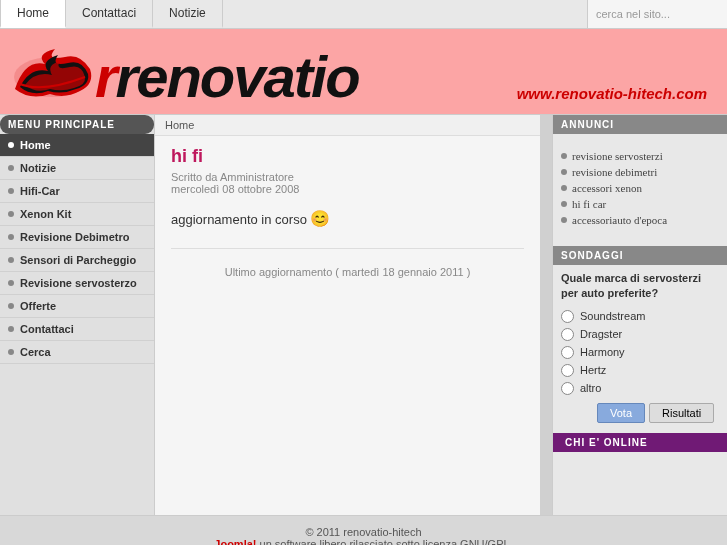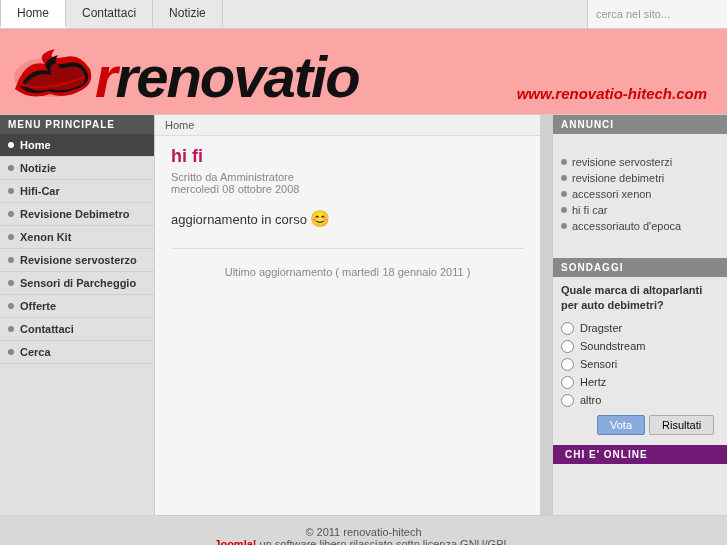--- a/index.html
+++ b/index.html
@@ -16,39 +16,39 @@
     #header { background: #fca5a5; padding: 10px 20px 0 10px; display: flex; align-items: flex-end; justify-content: space-between; border-bottom: 1px solid #ccc; }
     #logo-subtitle { color: #cc0000; font-size: 15px; font-style: italic; font-weight: bold; text-align: right; width: 100%; margin-top: 16px; margin-bottom: 6px; }
 
     
     #main-layout { display: flex; width: 727px; min-height: 400px; }
     #sidebar { width: 155px; background: #e0e0e0; border-right: 1px solid #ccc; flex-shrink: 0; }
     #content-area { flex: 1; background: #f5f5f5; padding: 0; }
     #right-sidebar { width: 175px; background: #e8e8e8; border-left: 1px solid #ccc; flex-shrink: 0; margin-left: 12px; }
 
     
-    .sidebar-header { background: #555; color: #fff; font-size: 10px; font-weight: bold; padding: 4px 8px; letter-spacing: 1px; }
+    .sidebar-header { background: #555; color: #fff; font-size: 10px; font-weight: bold; padding: 4px 8px; letter-spacing: 1px; border-radius: 9px; }
     .sidebar-item { display: flex; align-items: center; padding: 5px 8px; border-bottom: 1px solid #d0d0d0; cursor: pointer; }
     .sidebar-item.active { background: #444; color: #fff; }
     .sidebar-item.active .dot { background: #fff; }
     .dot { width: 6px; height: 6px; border-radius: 50%; background: #888; margin-right: 6px; flex-shrink: 0; }
     .sidebar-item span { font-size: 11px; font-weight: bold; }
 
     
     #breadcrumb { padding: 4px 10px; background: #f0f0f0; border-bottom: 1px solid #ddd; font-size: 11px; color: #555; }
     #article { padding: 10px 16px; }
     #article-title { color: #be185d; font-size: 18px; font-weight: bold; margin-bottom: 4px; }
     #article-meta { font-size: 11px; color: #888; margin-bottom: 14px; }
     #article-body { font-size: 13px; margin-bottom: 20px; }
     #article-body strong { font-weight: normal; }
     #last-update { font-size: 11px; color: #888; border-top: 1px solid #ddd; padding-top: 17px; margin-top: 10px; text-align: center; }
 
     
     .rsidebar-header { background: #888; color: #fff; font-size: 10px; font-weight: bold; padding: 4px 8px; letter-spacing: 1px; }
-    .annunci-list { list-style: none; padding: 22px 8px; }
+    .annunci-list { list-style: none; padding: 16px 8px; font-family: Liberation Serif, serif; }
     .annunci-list li { display: flex; align-items: center; margin-bottom: 4px; font-size: 11px; color: #444; }
     .annunci-dot { width: 6px; height: 6px; border-radius: 50%; background: #888; margin-right: 5px; flex-shrink: 0; }
 
     
     .sondaggi-section { padding: 6px 8px; }
     .sondaggi-question { font-size: 11px; font-weight: bold; margin-bottom: 8px; line-height: 1.4; }
     .radio-option { display: flex; align-items: center; margin-bottom: 5px; font-size: 11px; }
     .radio-circle { width: 13px; height: 13px; border-radius: 50%; border: 1px solid #888; background: #fff; margin-right: 6px; flex-shrink: 0; }
     .vote-buttons { display: flex; gap: 4px; margin-top: 8px; padding-left: 36px; }
     .vote-btn { padding: 3px 12px; font-size: 11px; border: 1px solid #aaa; border-radius: 2px; cursor: pointer; background: #ddd; }
@@ -112,33 +112,33 @@
     <div class="sidebar-item">
       <div class="dot"></div>
       <span>Notizie</span>
     </div>
     <div class="sidebar-item">
       <div class="dot"></div>
       <span>Hifi-Car</span>
     </div>
     <div class="sidebar-item">
       <div class="dot"></div>
+      <span>Xenon Kit</span>
+    </div>
+    <div class="sidebar-item">
+      <div class="dot"></div>
       <span>Revisione Debimetro</span>
     </div>
     <div class="sidebar-item">
       <div class="dot"></div>
-      <span>Xenon Kit</span>
+      <span>Sensori di Parcheggio</span>
     </div>
     <div class="sidebar-item">
       <div class="dot"></div>
       <span>Revisione servosterzo</span>
-    </div>
-    <div class="sidebar-item">
-      <div class="dot"></div>
-      <span>Sensori di Parcheggio</span>
     </div>
     <div class="sidebar-item">
       <div class="dot"></div>
       <span>Offerte</span>
     </div>
     <div class="sidebar-item">
       <div class="dot"></div>
       <span>Contattaci</span>
     </div>
     <div class="sidebar-item">
@@ -183,32 +183,32 @@
           <span>hi fi car</span>
         </li>
       <li>
           <span class="annunci-dot"></span>
           <span>accessoriauto d'epoca</span>
         </li>
     </ul>
 
     <div class="rsidebar-header">SONDAGGI</div>
     <div class="sondaggi-section">
-      <div class="sondaggi-question">Quale marca di altoparlanti per auto debimetri?</div>
+      <div class="sondaggi-question">Quale marca di servosterzi per auto preferite?</div>
+      <div class="radio-option">
+        <div class="radio-circle"></div>
+        <span>Soundstream</span>
+      </div>
       <div class="radio-option">
         <div class="radio-circle"></div>
         <span>Dragster</span>
       </div>
       <div class="radio-option">
         <div class="radio-circle"></div>
-        <span>Soundstream</span>
-      </div>
-      <div class="radio-option">
-        <div class="radio-circle"></div>
-        <span>Sensori</span>
+        <span>Harmony</span>
       </div>
       <div class="radio-option">
         <div class="radio-circle"></div>
         <span>Hertz</span>
       </div>
       <div class="radio-option">
         <div class="radio-circle"></div>
         <span>altro</span>
       </div>
       <div class="vote-buttons">

